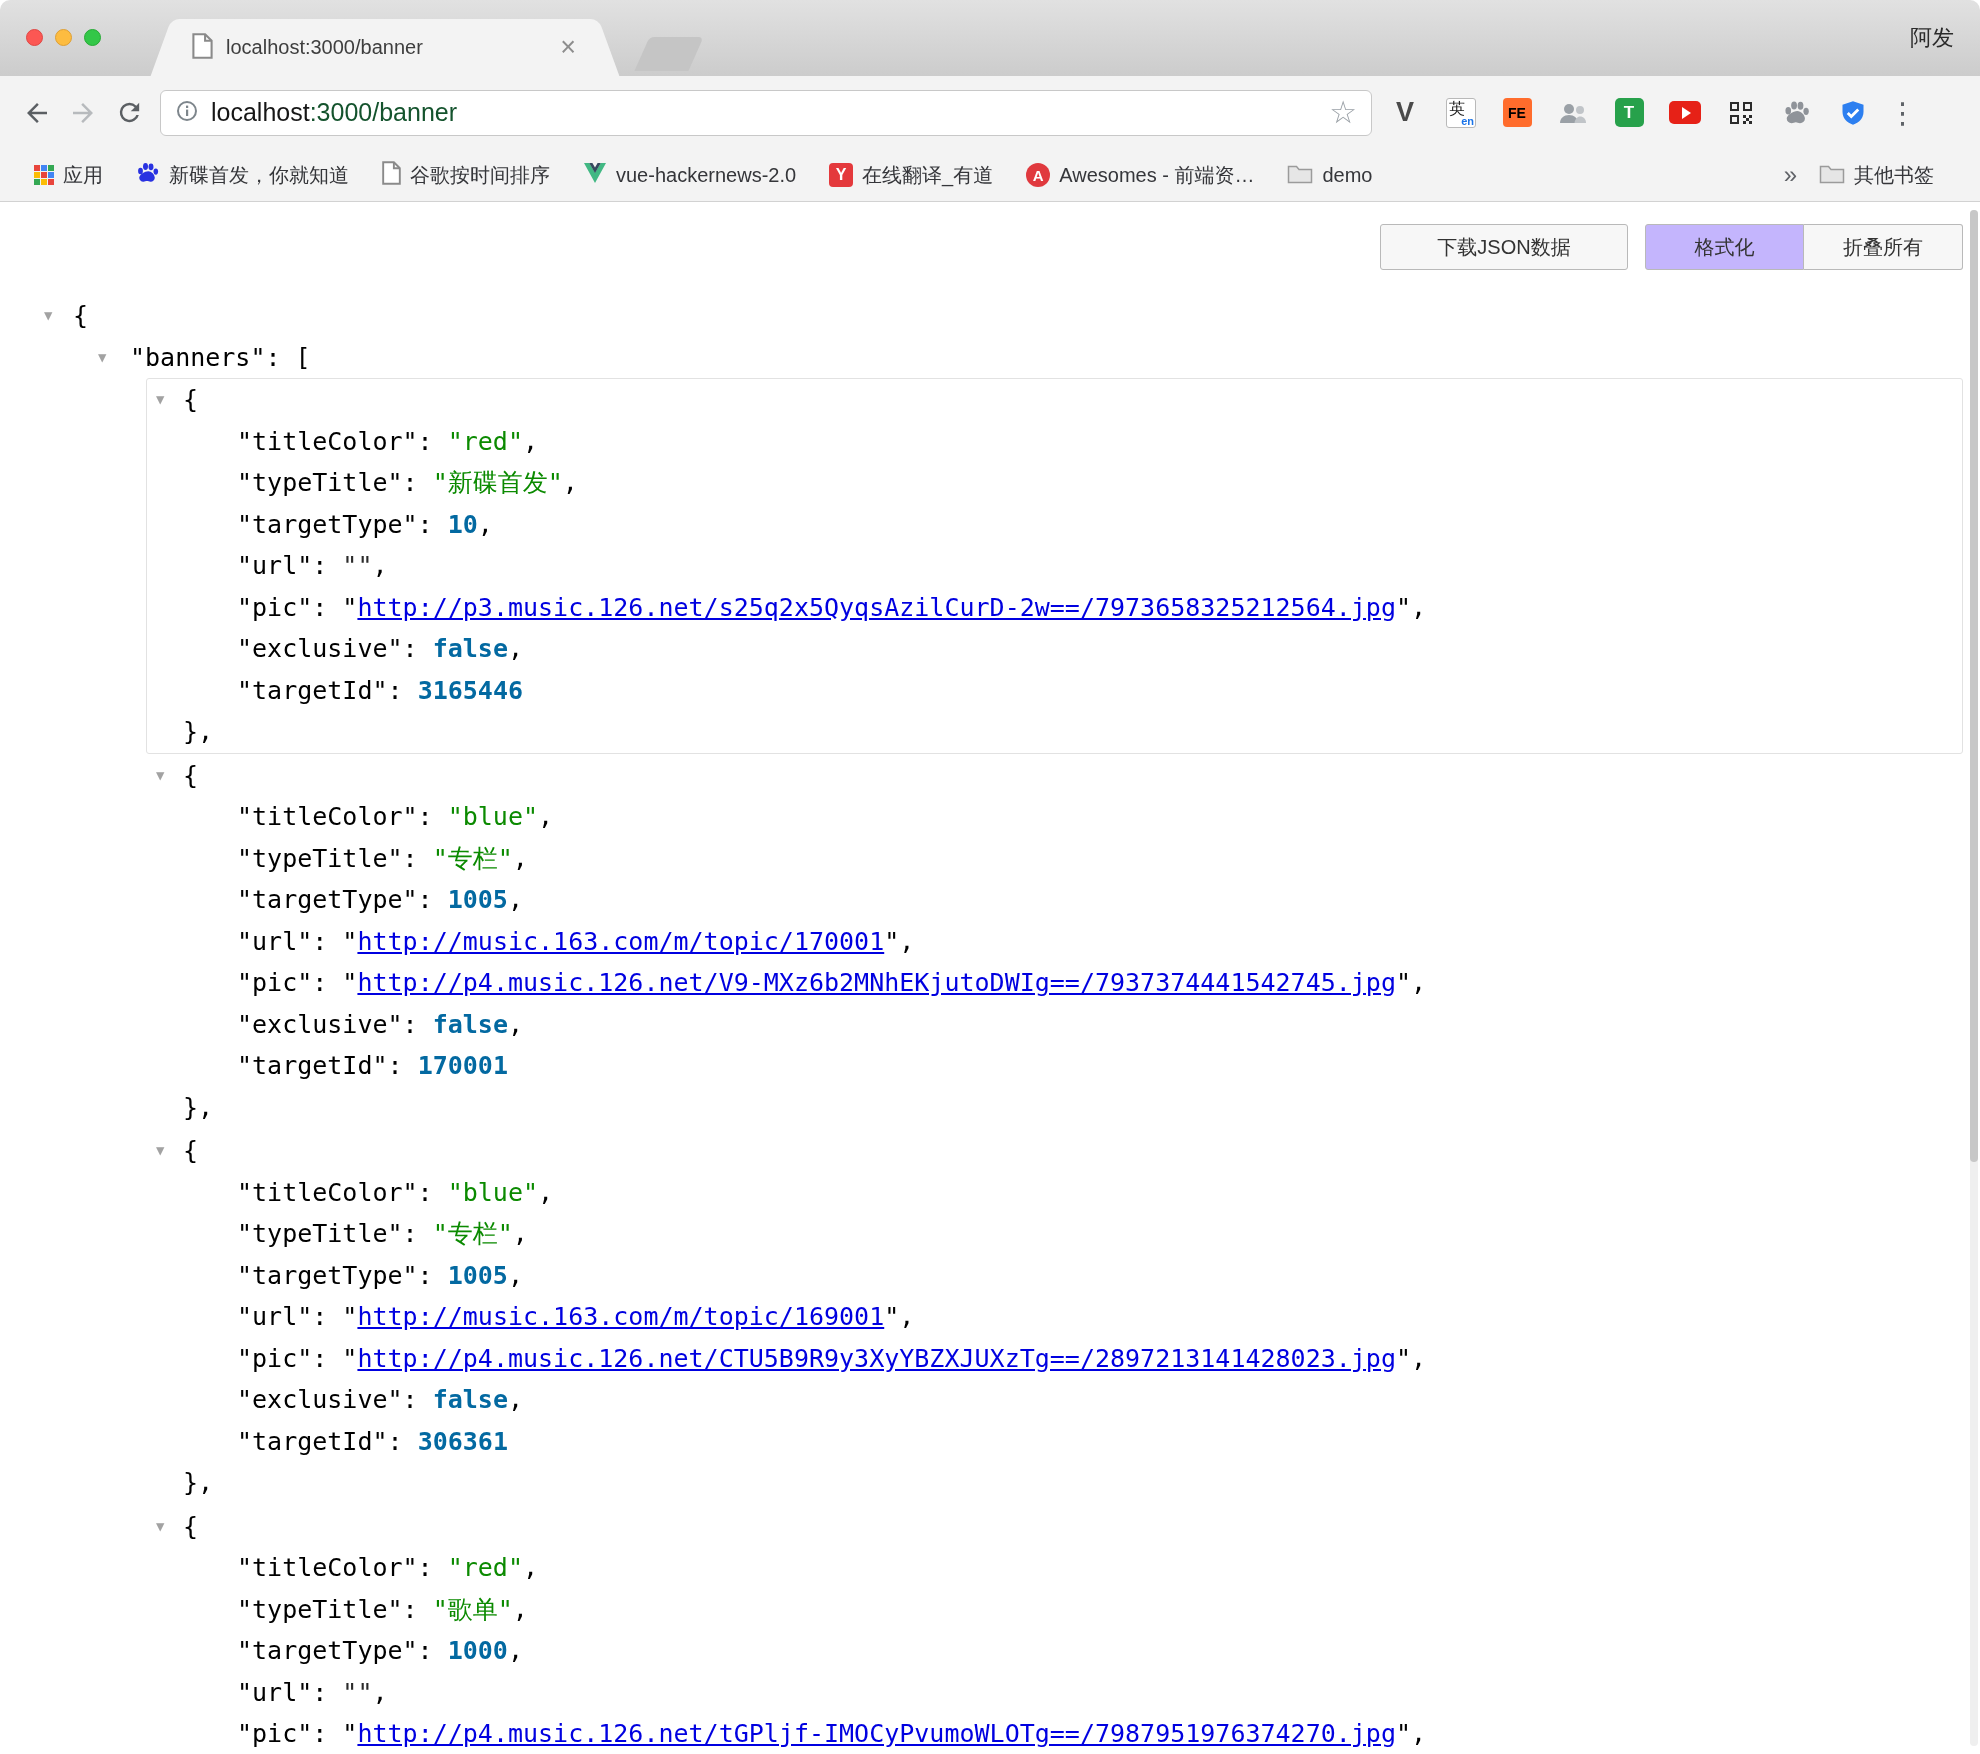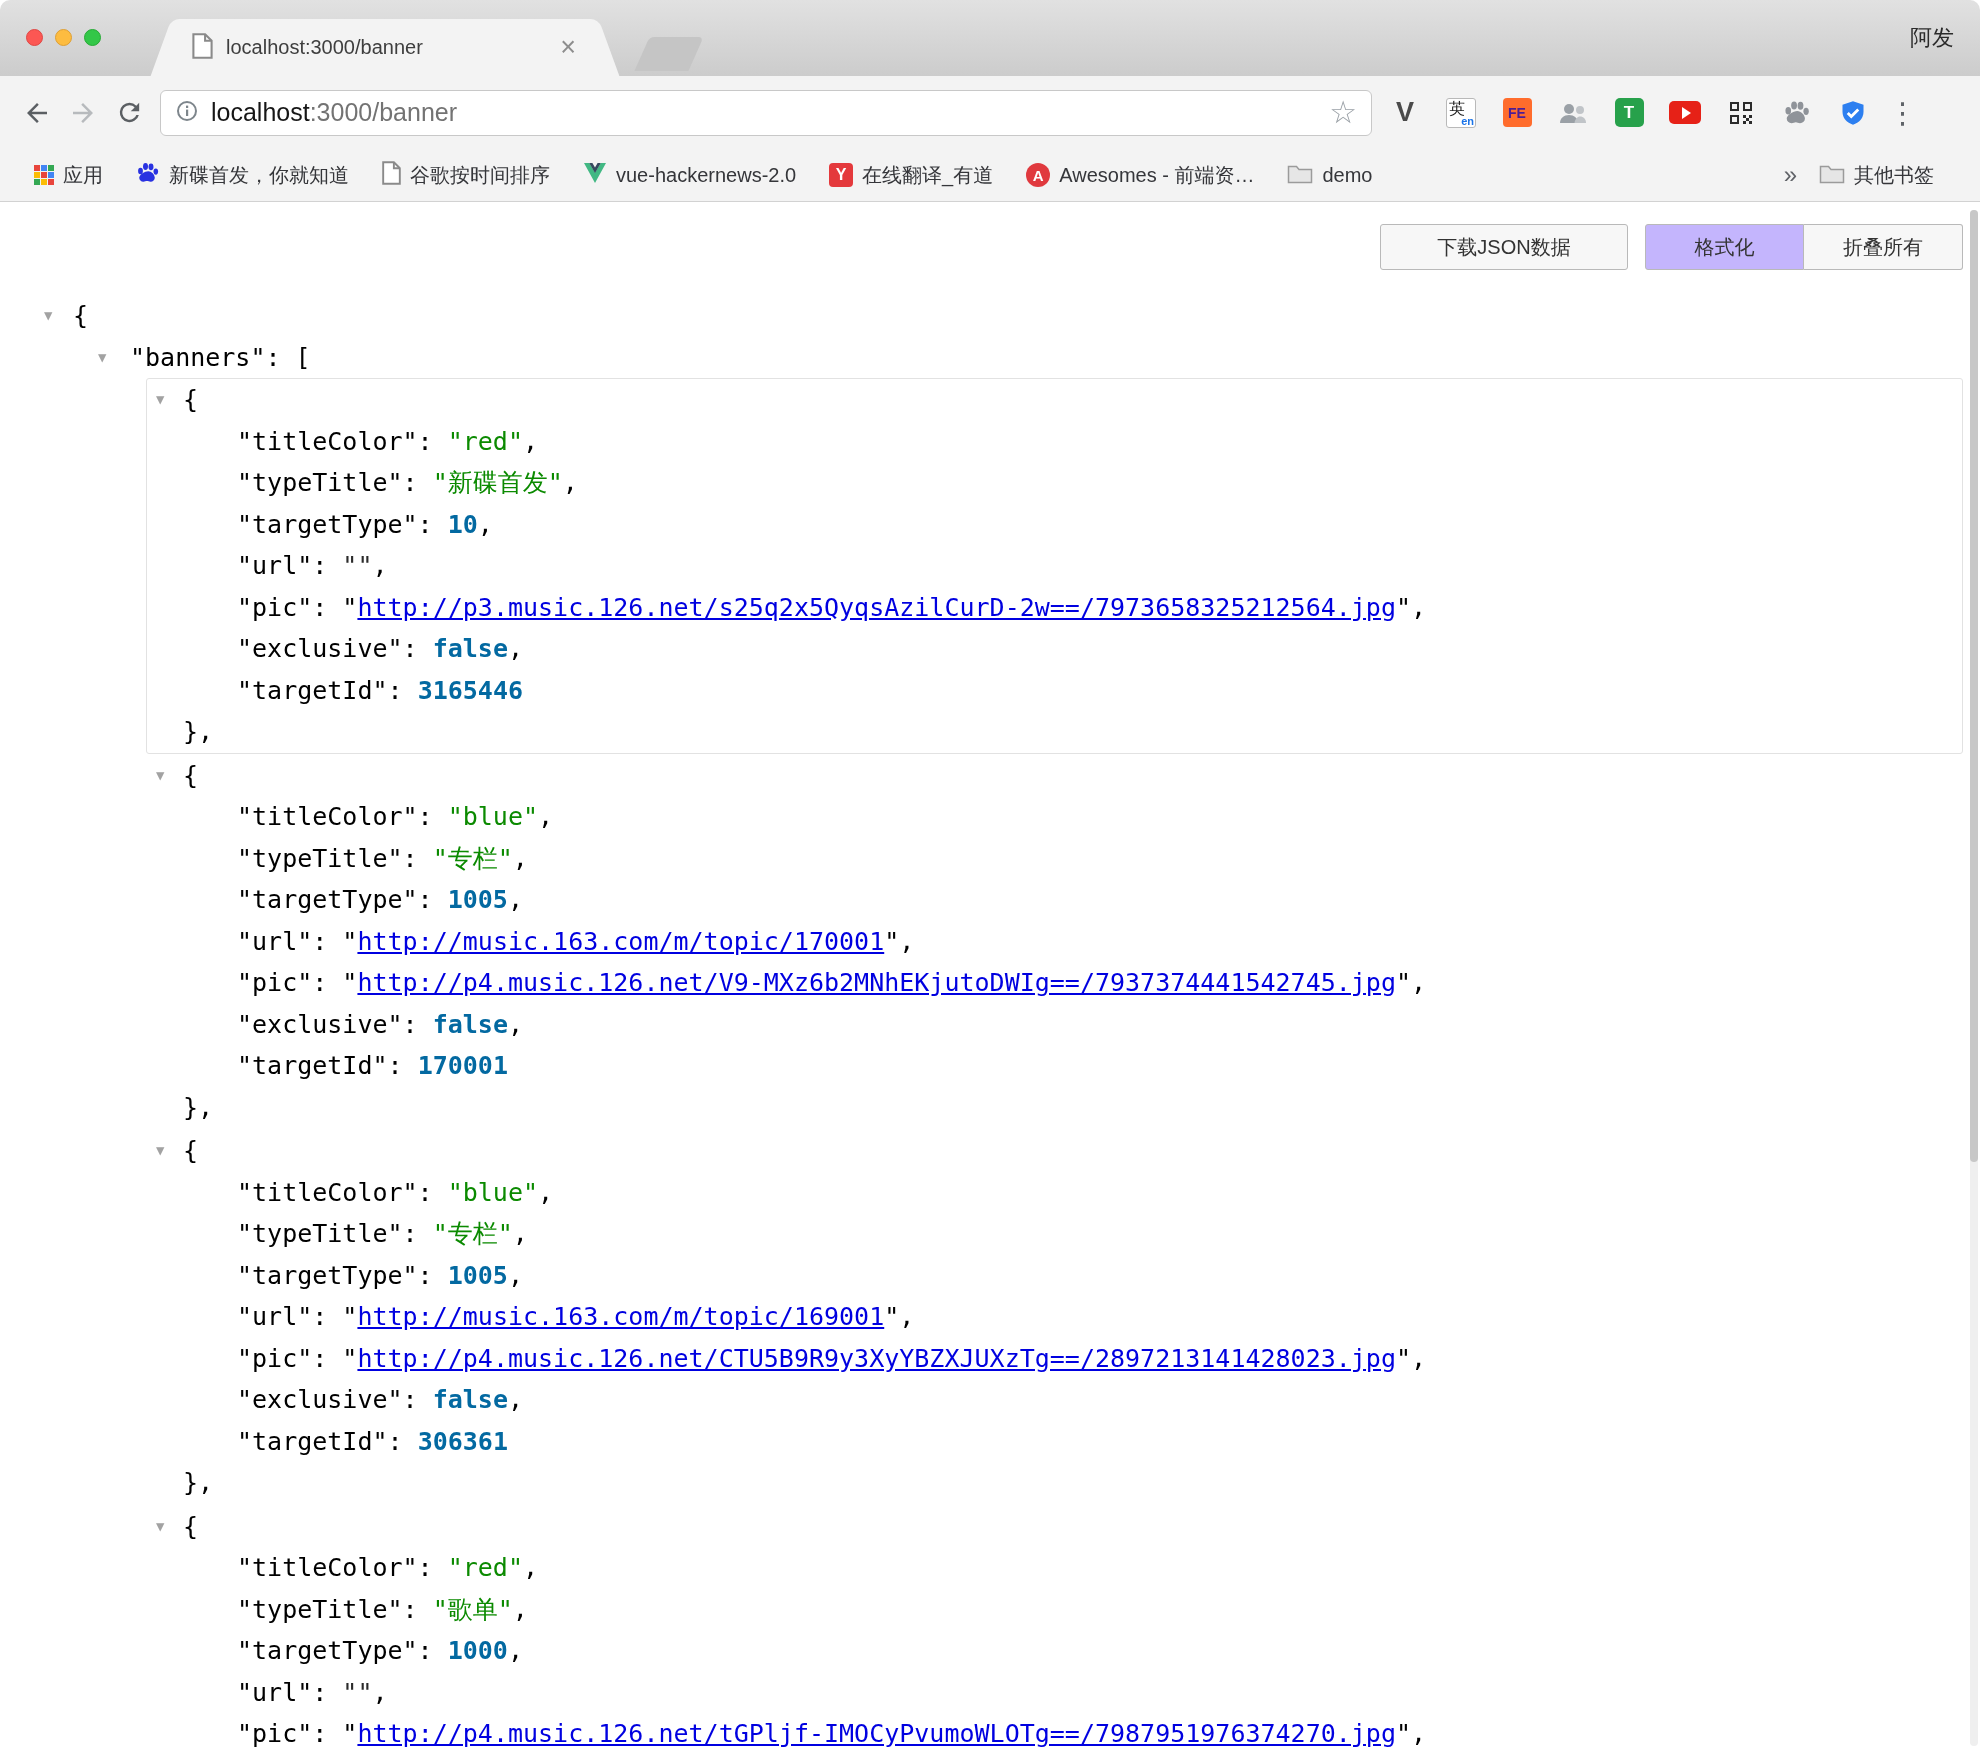--- a/index.html
+++ b/index.html
@@ -31,31 +31,31 @@
   .profile { position:absolute; right:26px; top:23px; font-size:22px; color:#2b2b2b; }
 
   
   .toolbar { height:73px; flex:none; background:#f3f3f3; display:flex; align-items:center;
     padding:0 14px; }
   .navbtn { width:46px; height:46px; display:flex; align-items:center; justify-content:center; }
   .urlbar { height:46px; flex:none; width:1212px; background:#fff; border:1px solid #c8c8c8;
     border-radius:6px; display:flex; align-items:center; padding:0 14px; margin-left:8px; }
   .url-text { margin-left:12px; font-size:25px; white-space:nowrap; }
   .url-host { color:#161616; }
-  .url-rest { color:#737373;text-align:right; }
+  .url-rest { color:#14532d;text-align:right; }
   .star { margin-left:auto; font-size:31px; color:#9aa0a6; line-height:1; }
   .ext-row { display:flex; align-items:center; margin-left:16px; gap:22px; }
   .ext { width:34px; height:34px; display:flex; align-items:center; justify-content:center;
     position:relative; }
   .vim { font-weight:bold; font-size:27px; color:#4a4a4a; }
   .trans-box { width:30px; height:30px; background:#fff; border:1px solid #b9b9b9;
     border-radius:3px; position:relative; }
   .trans-main { position:absolute; left:2px; top:0px; font-size:16px; color:#222; }
   .trans-sub { position:absolute; right:1px; bottom:0px; font-size:11px; color:#1a73e8; font-weight:bold; }
-  .fe-box { width:29px; height:29px; background:#ff6c2c; border-radius:4px; color:#4c1d95;
+  .fe-box { width:29px; height:29px; background:#ff6c2c; border-radius:4px; color:#000000;
     font-weight:bold; font-size:14px; display:flex; align-items:center; justify-content:center; }
   .green-box { width:29px; height:29px; background:#27a14b; border-radius:5px; color:#fff;
     font-weight:bold; font-size:17px; display:flex; align-items:center; justify-content:center; }
   .yt-box { width:32px; height:23px; background:#e62117; border-radius:5px;
     display:flex; align-items:center; justify-content:center; }
   .yt-tri { width:0; height:0; border-left:9px solid #fff; border-top:6px solid transparent;
     border-bottom:6px solid transparent; margin-left:2px; }
   .menu-dots { font-size:29px; color:#5f6368; margin-left:12px; padding:0 6px; }
 
   

